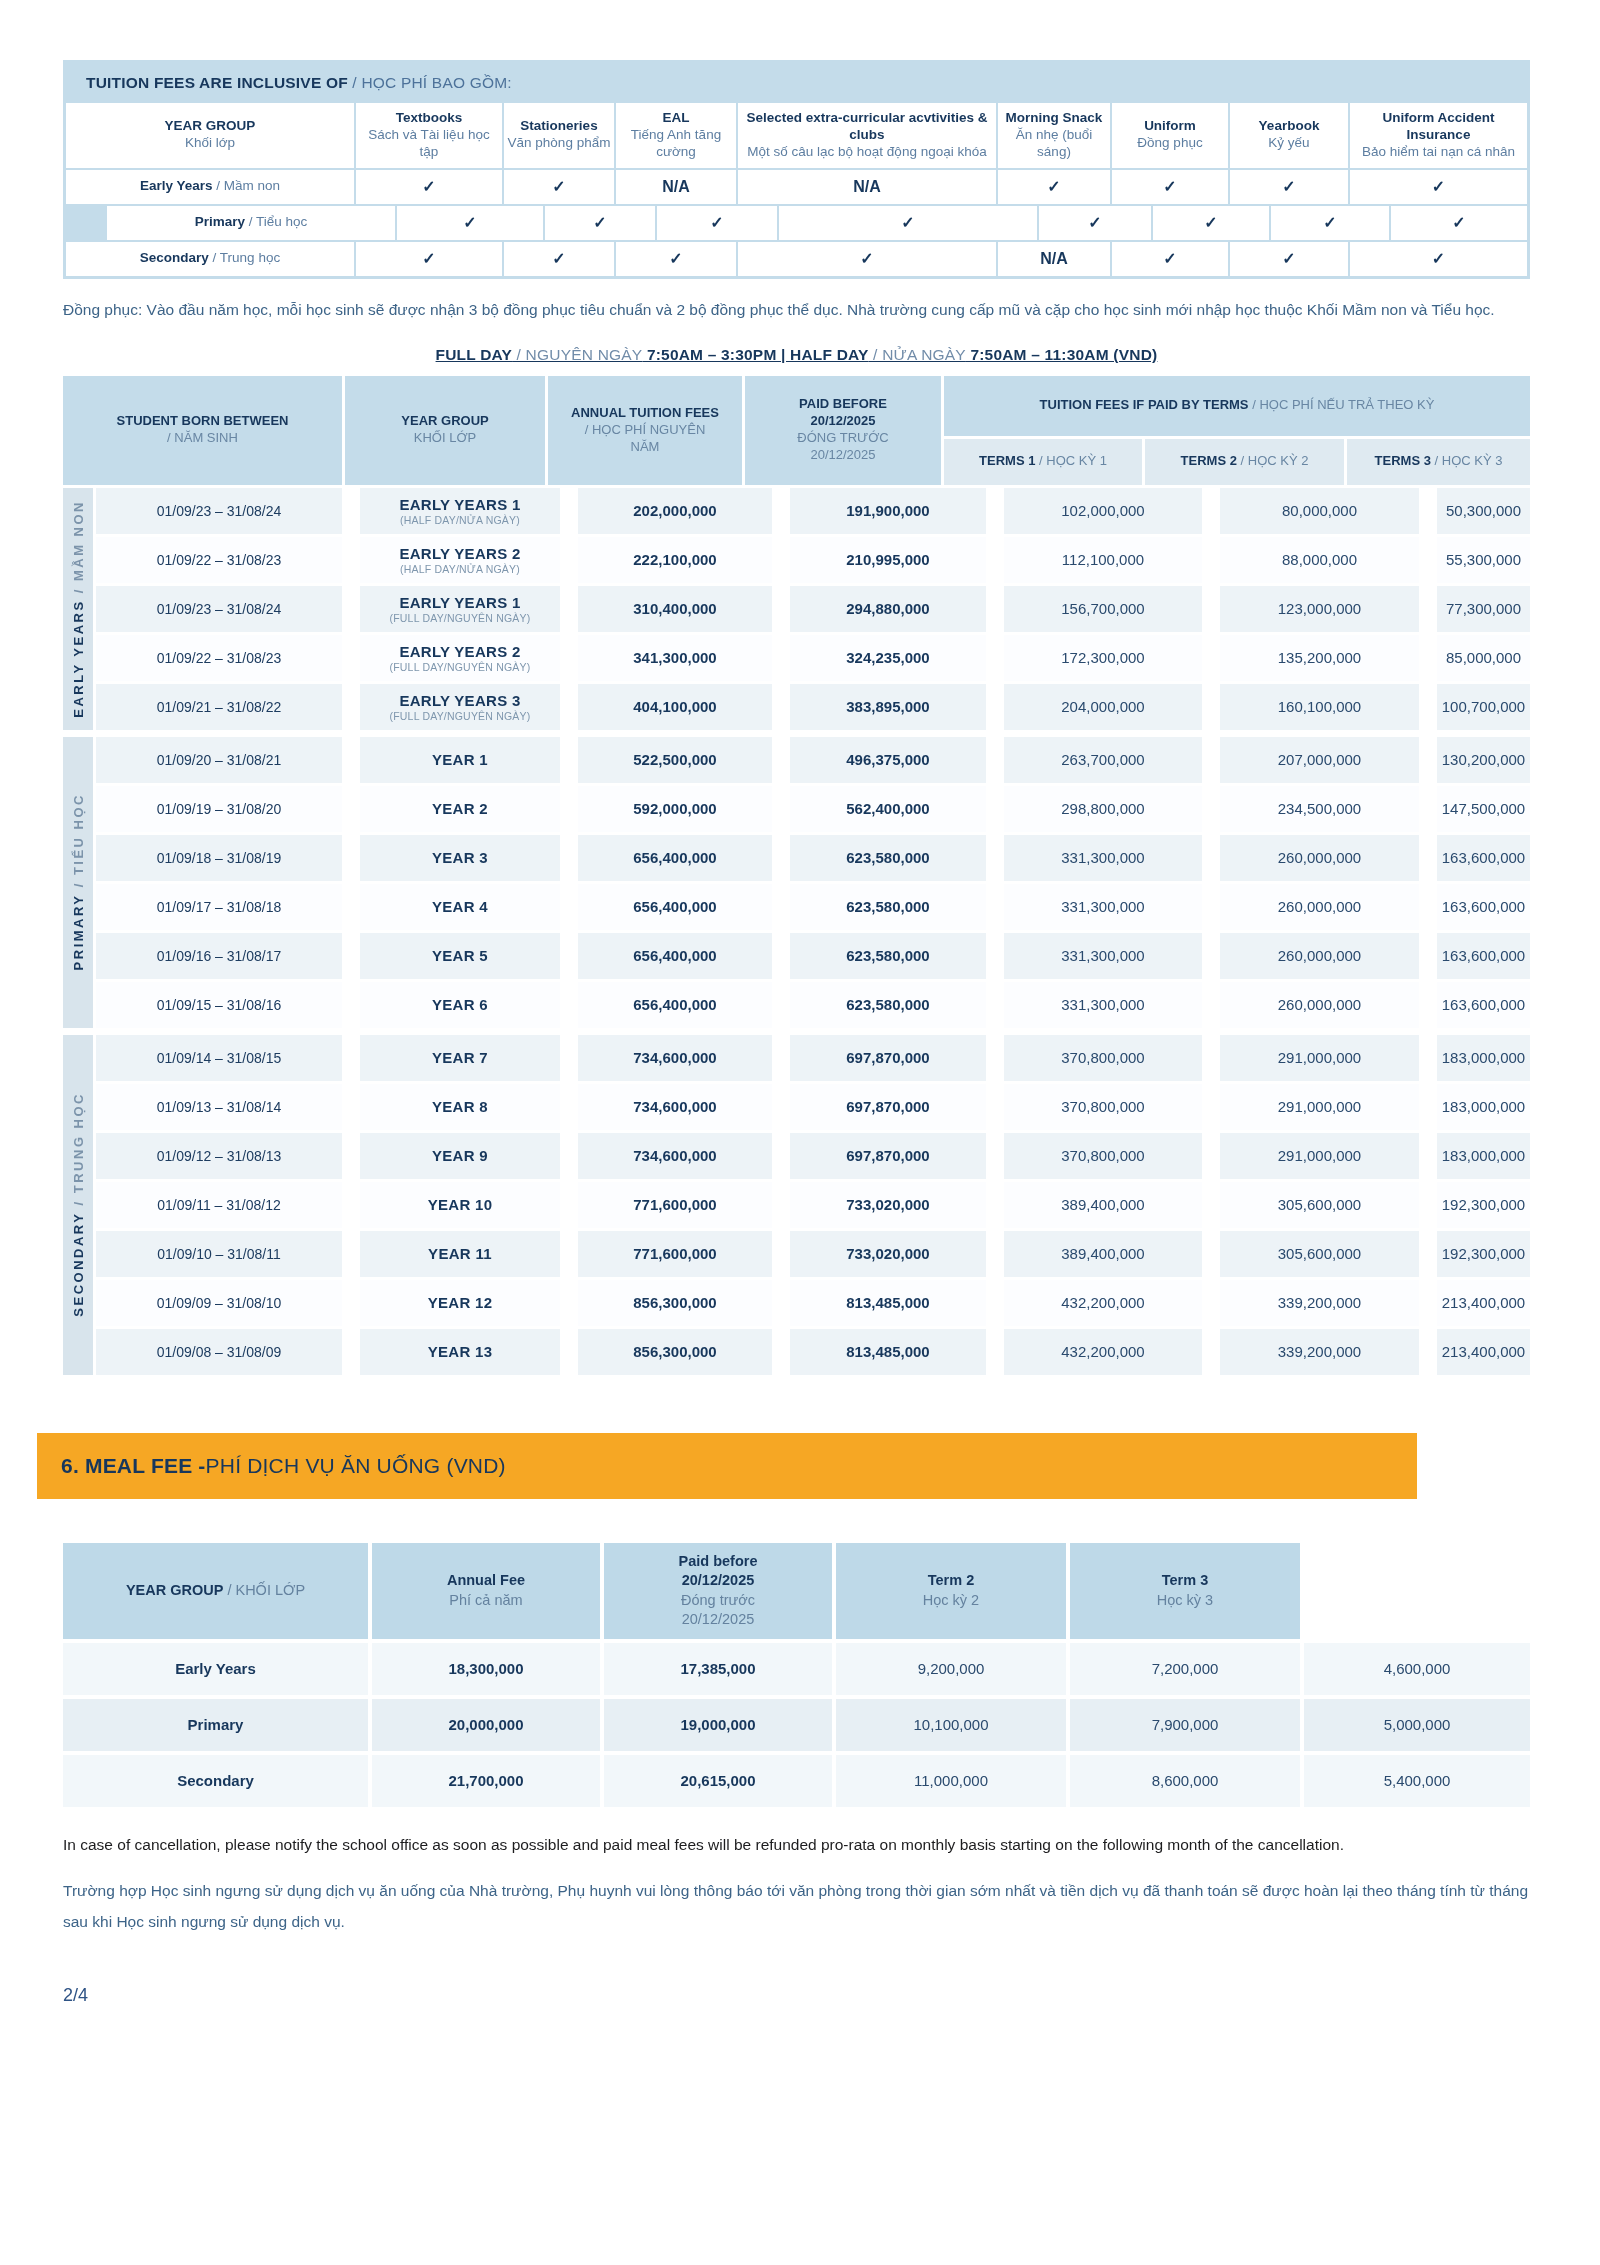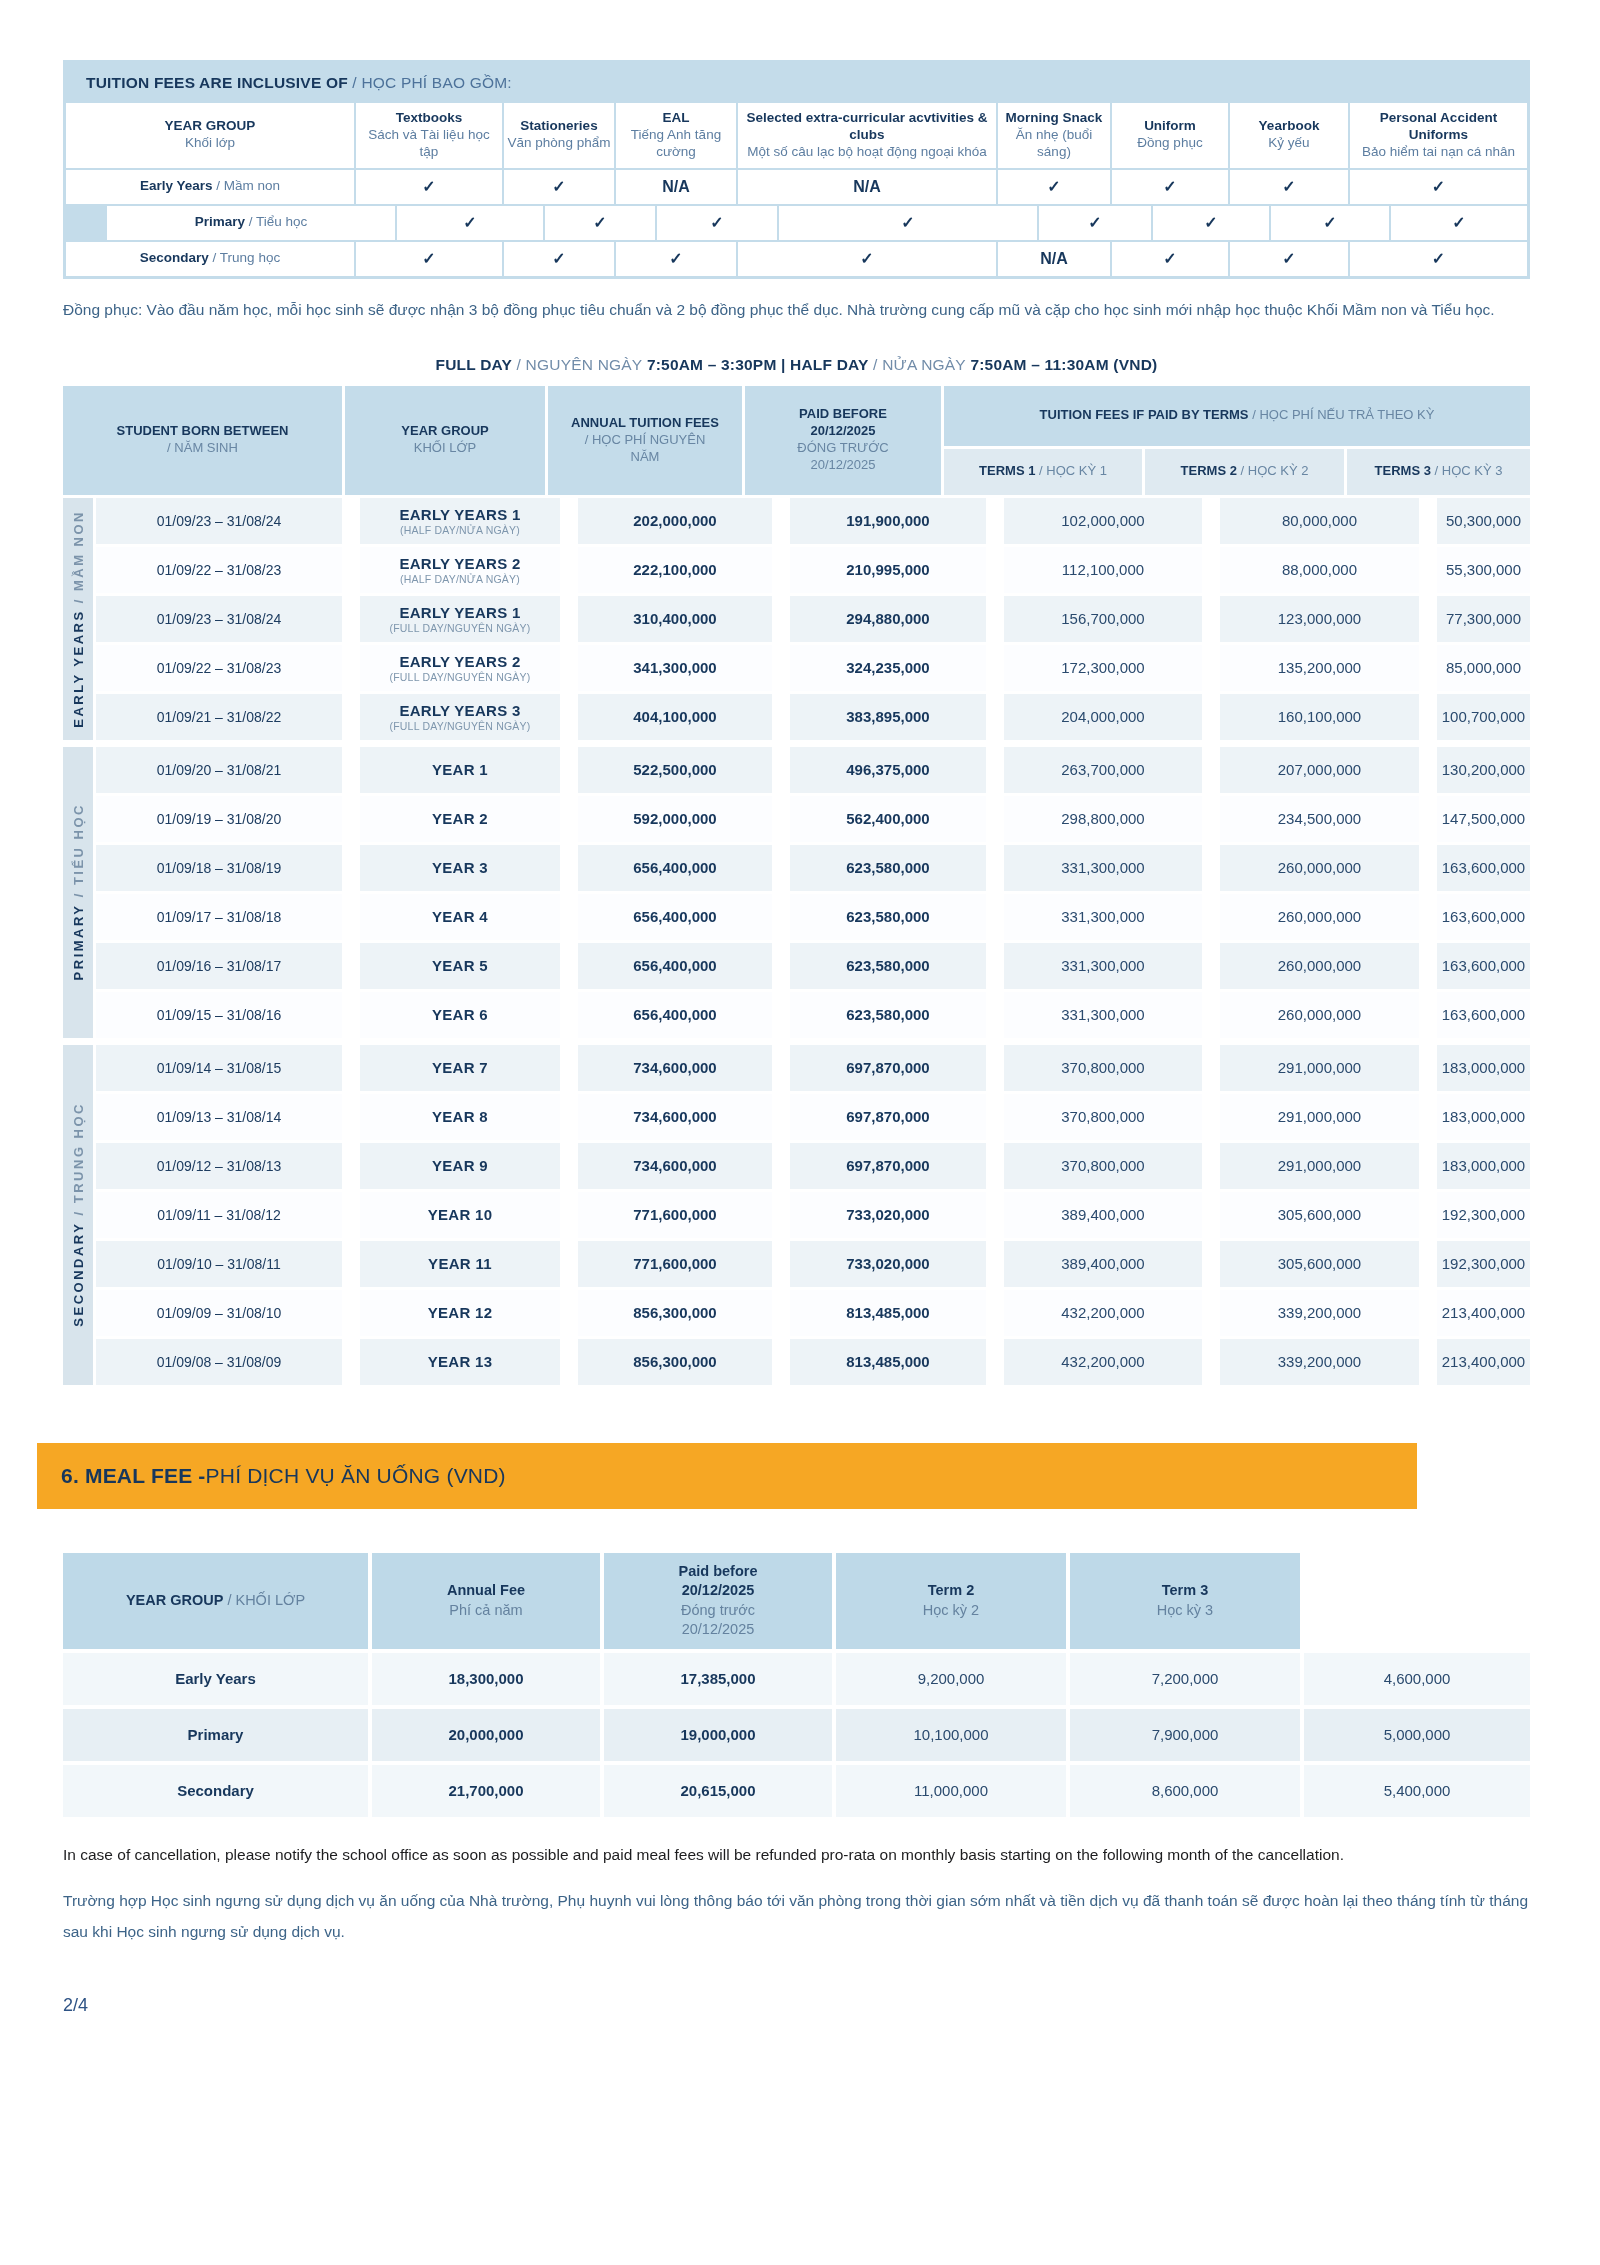--- a/index.html
+++ b/index.html
@@ -36,21 +36,21 @@
   .inc-mark{font-size:16px;font-weight:700;color:var(--navy);}
   .inc-row-label{font-size:14px;}
   .inc-row-label .l{color:#5d7ea1;}
 
   
   .para{font-size:15.5px;line-height:2.0;margin-top:15px;}
   .para.en{color:var(--ink);}
   .para.vi{color:var(--vn);}
 
   
-  .sched{margin-top:31px;text-align:center;font-size:15.5px;letter-spacing:.2px;}
+  .sched{margin-top:21px;text-align:center;font-size:15.5px;letter-spacing:.2px;text-decoration:underline;}
 
   
   .t-head{display:grid;margin-top:12px;
     grid-template-columns:279px 200px 194px 196px 198px 199px 1fr;
     grid-template-rows:60px 46px;gap:3px;}
   .t-head .cell{background:var(--hdr);font-size:13px;line-height:1.3;}
   .t-head .h1{grid-row:1/3;}
   .t-head .hterms{grid-column:5/8;grid-row:1;}
   .t-head .hterm{background:var(--hdr2);}
   .t-head .vi{color:#6886a3;}
@@ -130,21 +130,21 @@
         </div>
       <div class="cell inc-h">
           <span class="en">Uniform</span>
           <span class="vi">Đồng phục</span>
         </div>
       <div class="cell inc-h">
           <span class="en">Yearbook</span>
           <span class="vi">Kỷ yếu</span>
         </div>
       <div class="cell inc-h">
-          <span class="en">Personal Accident Uniforms</span>
+          <span class="en">Uniform Accident Insurance</span>
           <span class="vi">Bảo hiểm tai nạn cá nhân</span>
         </div>
     </div>
     <div class="inc-grid" style="margin-top:2px;">
       <div class="cell inc-row-label">
           <span><span class="b">Early Years</span><span class="l"> / Mầm non</span></span>
         </div>
       <div class="cell">
           <span class="inc-mark">✓</span>
         </div>

